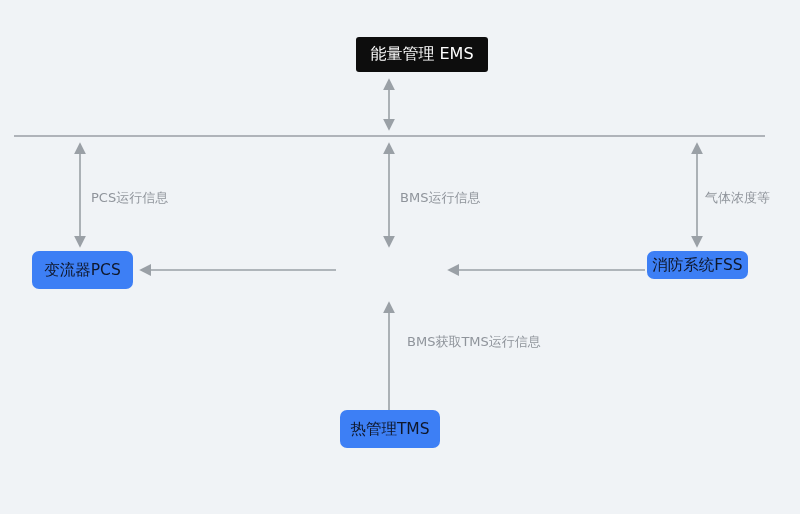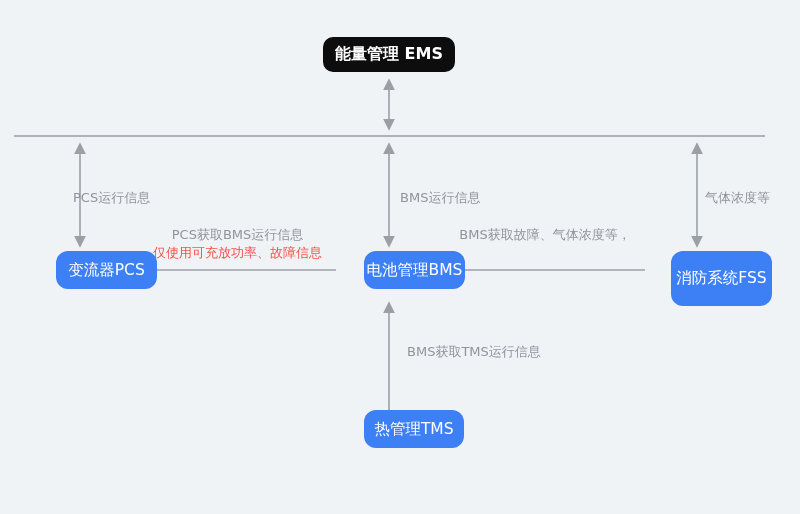--- a/index.html
+++ b/index.html
@@ -14,62 +14,62 @@
     overflow:hidden;
   }
   .arrow-layer{position:absolute;left:0;top:0;width:800px;height:514px;}
   .arrow-line{stroke:var(--arrow-gray,#9aa0a6);stroke-width:1.6;fill:none;}
   .bus-line{stroke:var(--bus-gray,#9a9ea4);stroke-width:1.6;fill:none;}
   .arrowhead{fill:var(--arrow-gray,#9aa0a6);}
   .node{
     position:absolute;
     display:flex;align-items:center;justify-content:center;
     background:var(--node-blue,#3d7ff5);
-    color:#ffffff;
+    color:#0f172a;
     font-size:15.5px;
-    border-radius:12px;
+    border-radius:7px;
     box-sizing:border-box;
     white-space:nowrap;
-    margin-left:24px;
   }
   .title-node{
     position:absolute;
     display:flex;align-items:center;justify-content:center;
     background:var(--title-black,#0d0d0d);
     color:#fff;
     font-size:16px;
-    font-weight:bold;
-    border-radius:10px;
+    font-weight:normal;
+    border-radius:3px;
     white-space:nowrap;
+    margin-left:33px;
   }
   #node-ems{left:323px;top:37px;width:132px;height:35px;}
   #node-pcs{left:32px;top:251px;width:101px;height:38px;}
   #node-bms{left:340px;top:251px;width:101px;height:38px;}
-  #node-fss{left:647px;top:251px;width:101px;height:55px;}
+  #node-fss{left:647px;top:251px;width:101px;height:28px;}
   #node-tms{left:340px;top:410px;width:100px;height:38px;}
   .bus-label{
     position:absolute;
     font-size:13px;
     color:var(--label-gray,#8f949b);
     white-space:nowrap;
   }
-  #label-pcs-run{left:73px;top:189px;}
+  #label-pcs-run{left:91px;top:189px;}
   #label-bms-run{left:400px;top:189px;}
   #label-fss-run{left:705px;top:189px;}
   .flow-label{
     position:absolute;
     font-size:13px;
     line-height:18px;
     white-space:nowrap;
   }
   .flow-label .desc{color:var(--label-gray,#8f949b);}
   .flow-label .restriction{color:var(--highlight-red,#f5524a);}
   #label-bms-to-pcs{left:105px;top:226px;width:265px;text-align:center;}
   #label-fss-to-bms{left:420px;top:226px;width:250px;text-align:center;}
-  #label-bms-tms{left:407px;top:343px;text-align:left;}
+  #label-bms-tms{left:407px;top:333px;text-align:left;}
 </style>
 </head>
 <body>
 
 <div class="canvas">
 
   <svg class="arrow-layer" width="800" height="514" viewBox="0 0 800 514" xmlns="http://www.w3.org/2000/svg">
     <defs>
       <marker id="ah" viewBox="0 0 10 10" refX="8.5" refY="5" markerWidth="7.5" markerHeight="7.5" orient="auto-start-reverse">
         <path class="arrowhead" d="M0,0 L10,5 L0,10 z"></path>
@@ -81,34 +81,28 @@
     <line class="arrow-line" x1="389" y1="144" x2="389" y2="246" marker-start="url(#ah)" marker-end="url(#ah)"></line>
     <line class="arrow-line" x1="697" y1="144" x2="697" y2="246" marker-start="url(#ah)" marker-end="url(#ah)"></line>
     <line class="arrow-line" x1="336" y1="270" x2="141" y2="270" marker-end="url(#ah)"></line>
     <line class="arrow-line" x1="645" y1="270" x2="449" y2="270" marker-end="url(#ah)"></line>
     <line class="arrow-line" x1="389" y1="303" x2="389" y2="425" marker-start="url(#ah)" marker-end="url(#ah)"></line>
   </svg>
 
   <div class="title-node" id="node-ems">能量管理 EMS</div>
 
   <div class="node" id="node-pcs">变流器PCS</div>
-  <div class="node" id="node-bms">电池管理BMS</div>
   <div class="node" id="node-fss">消防系统FSS</div>
   <div class="node" id="node-tms">热管理TMS</div>
 
   <div class="bus-label" id="label-pcs-run">PCS运行信息</div>
   <div class="bus-label" id="label-bms-run">BMS运行信息</div>
   <div class="bus-label" id="label-fss-run">气体浓度等</div>
 
-  <div class="flow-label" id="label-bms-to-pcs">
-    <div class="desc">PCS获取BMS运行信息</div>
-    <div class="restriction">仅使用可充放功率、故障信息</div>
-  </div>
 
   <div class="flow-label" id="label-fss-to-bms">
-    <div class="desc">BMS获取故障、气体浓度等，</div>
   </div>
 
   <div class="flow-label" id="label-bms-tms">
     <div class="desc">BMS获取TMS运行信息</div>
   </div>
 
 </div>
 
 </body></html>

